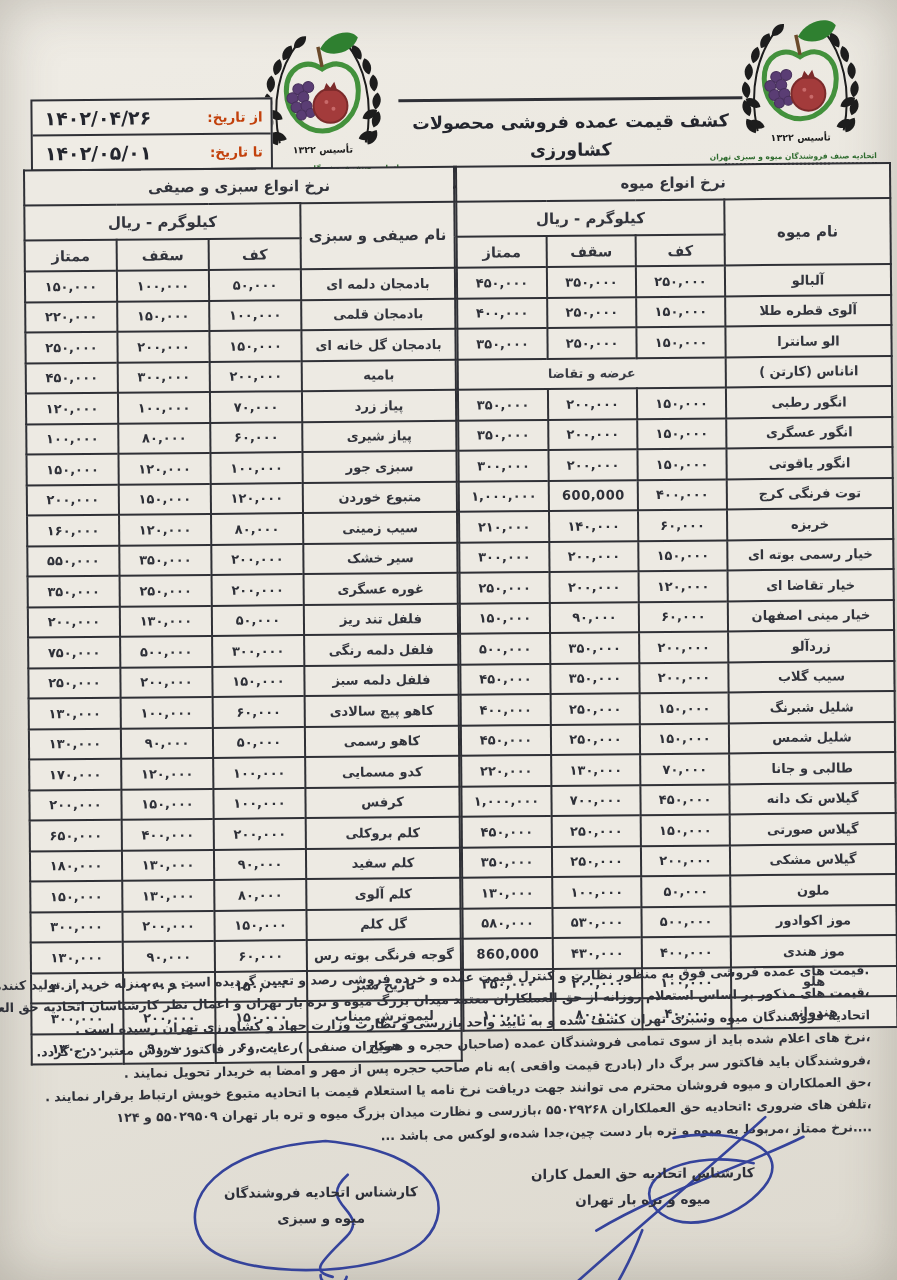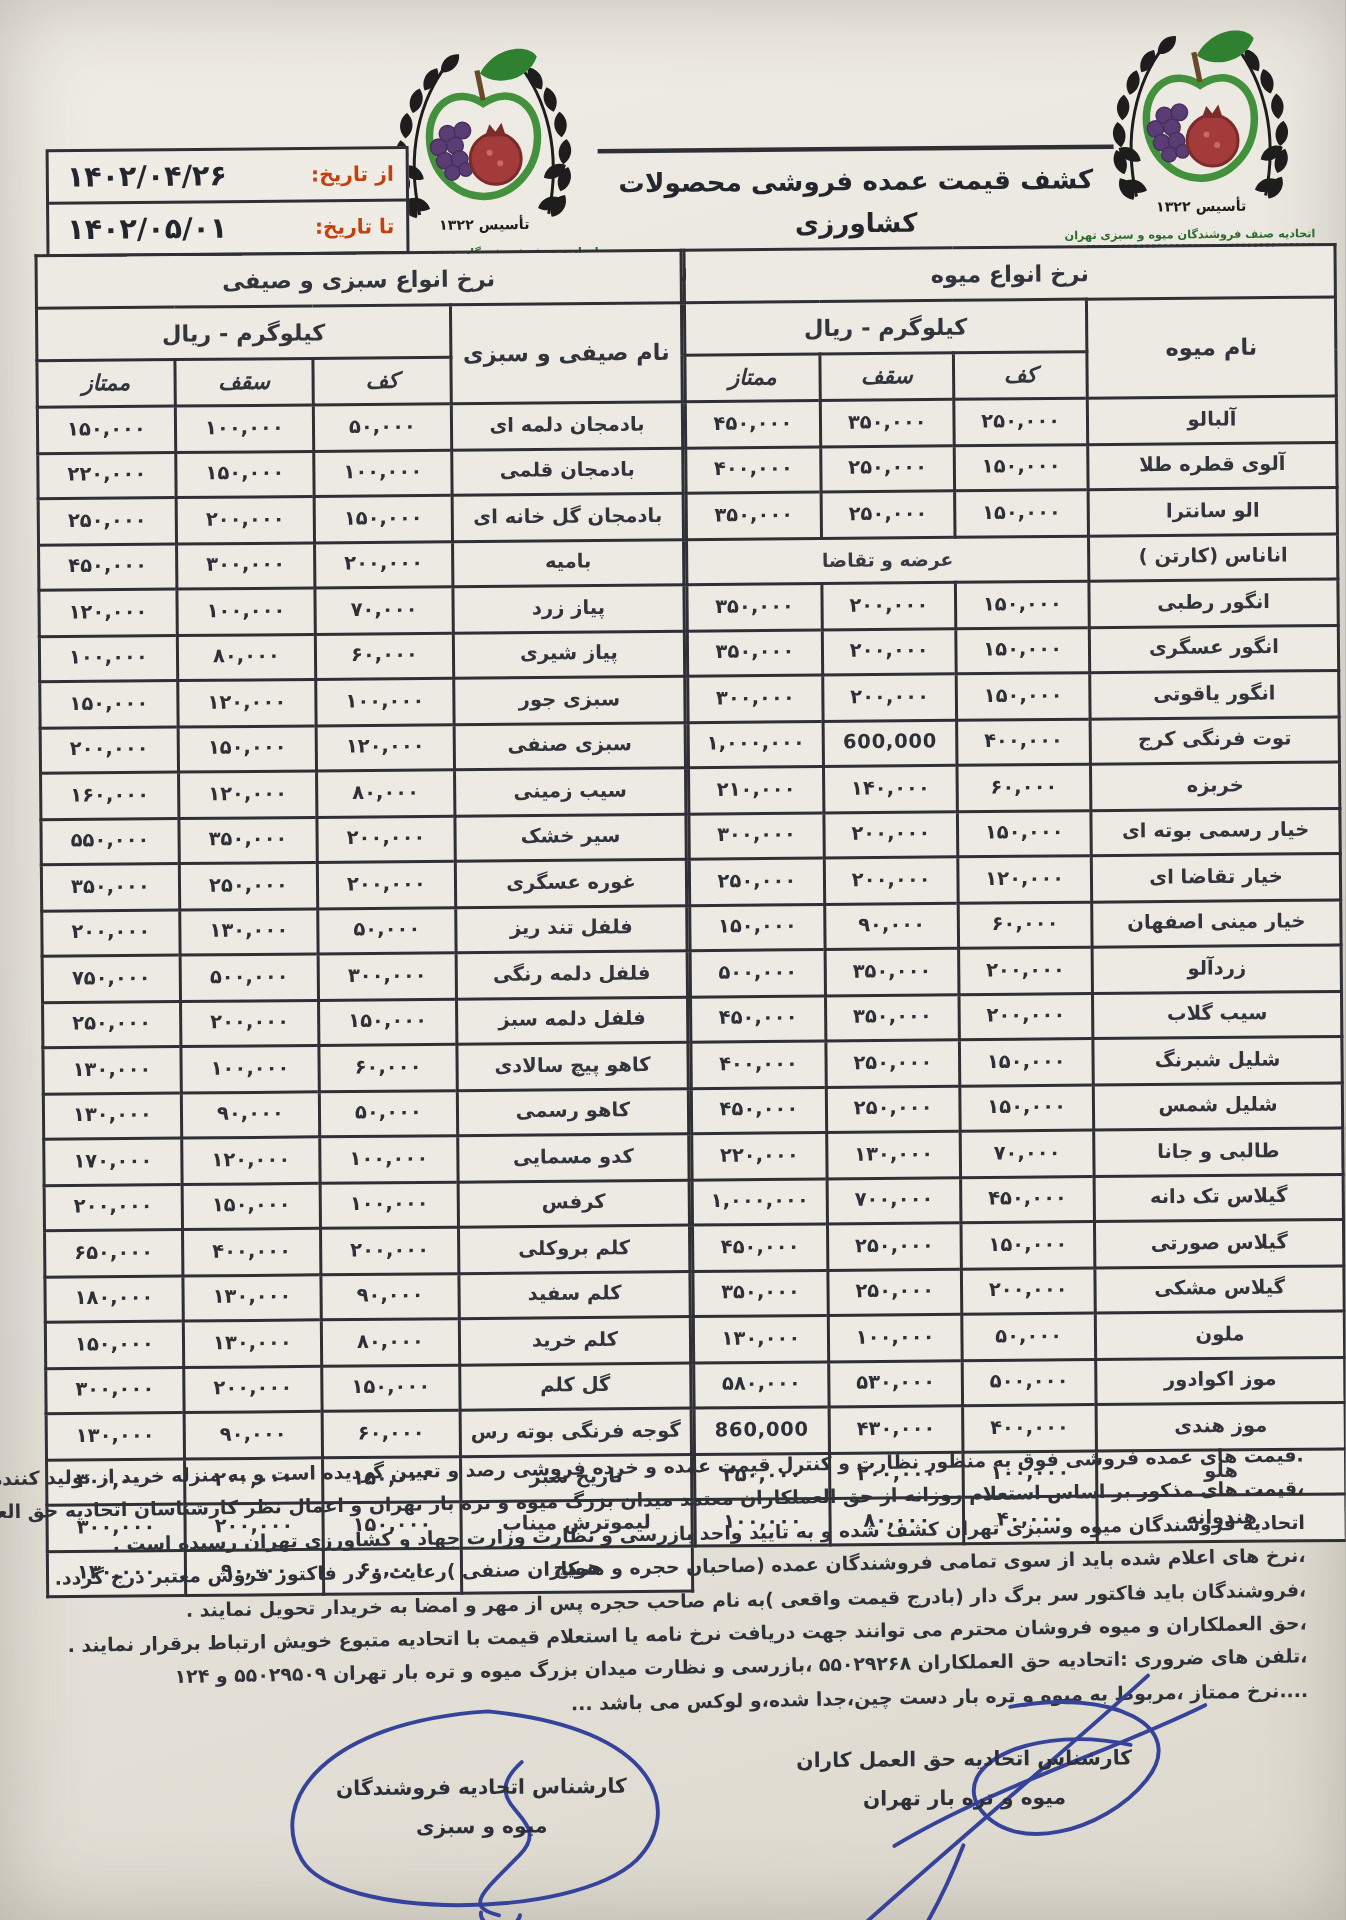--- a/index.html
+++ b/index.html
@@ -46,21 +46,21 @@
   #fruit-table{width:434px;}
   #veg-table{width:430px;}
   th,td{
     border:2px solid #2f3036;background:#edeae3;
     font-weight:bold;color:#33353d;text-align:center;
     overflow:hidden;white-space:nowrap;
   }
   th.section-th{height:31px;font-size:15px;}
   th.unit-th{height:31px;font-size:15px;}
   th.name-th{font-size:15px;}
-  th.col-th{height:27px;font-size:14.5px;font-style:italic;}
+  th.col-th{height:27px;font-size:14.5px;}
   td{height:26.5px;font-size:13px;}
   td.num-cell{letter-spacing:.5px;font-size:13px;color:#2e3038;}
   td.name-cell{font-size:13px;}
   td.note-cell{font-size:12.5px;color:#3a3c44;}
 
   
   .notes{
     position:absolute;top:963px;right:32px;left:18px;
     transform:rotate(-0.55deg);transform-origin:top right;
   }
@@ -448,21 +448,21 @@
               <td class="num-cell">۸۰,۰۰۰</td>
               <td class="num-cell">۱۰۰,۰۰۰</td>
             </tr>
             <tr>
               <td class="name-cell">سبزی جور</td>
               <td class="num-cell">۱۰۰,۰۰۰</td>
               <td class="num-cell">۱۲۰,۰۰۰</td>
               <td class="num-cell">۱۵۰,۰۰۰</td>
             </tr>
             <tr>
-              <td class="name-cell">سبزی صنفی</td>
+              <td class="name-cell">متبوع خوردن</td>
               <td class="num-cell">۱۲۰,۰۰۰</td>
               <td class="num-cell">۱۵۰,۰۰۰</td>
               <td class="num-cell">۲۰۰,۰۰۰</td>
             </tr>
             <tr>
               <td class="name-cell">سیب زمینی</td>
               <td class="num-cell">۸۰,۰۰۰</td>
               <td class="num-cell">۱۲۰,۰۰۰</td>
               <td class="num-cell">۱۶۰,۰۰۰</td>
             </tr>
@@ -526,21 +526,21 @@
               <td class="num-cell">۴۰۰,۰۰۰</td>
               <td class="num-cell">۶۵۰,۰۰۰</td>
             </tr>
             <tr>
               <td class="name-cell">کلم سفید</td>
               <td class="num-cell">۹۰,۰۰۰</td>
               <td class="num-cell">۱۳۰,۰۰۰</td>
               <td class="num-cell">۱۸۰,۰۰۰</td>
             </tr>
             <tr>
-              <td class="name-cell">کلم خرید</td>
+              <td class="name-cell">کلم آلوی</td>
               <td class="num-cell">۸۰,۰۰۰</td>
               <td class="num-cell">۱۳۰,۰۰۰</td>
               <td class="num-cell">۱۵۰,۰۰۰</td>
             </tr>
             <tr>
               <td class="name-cell">گل کلم</td>
               <td class="num-cell">۱۵۰,۰۰۰</td>
               <td class="num-cell">۲۰۰,۰۰۰</td>
               <td class="num-cell">۳۰۰,۰۰۰</td>
             </tr>

